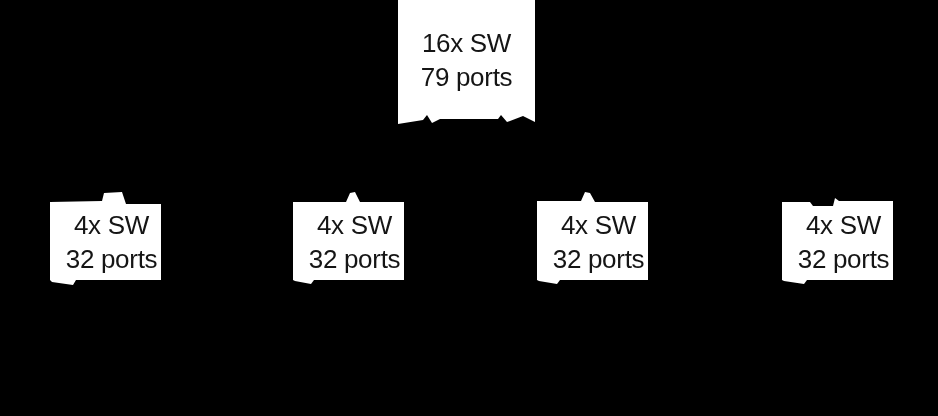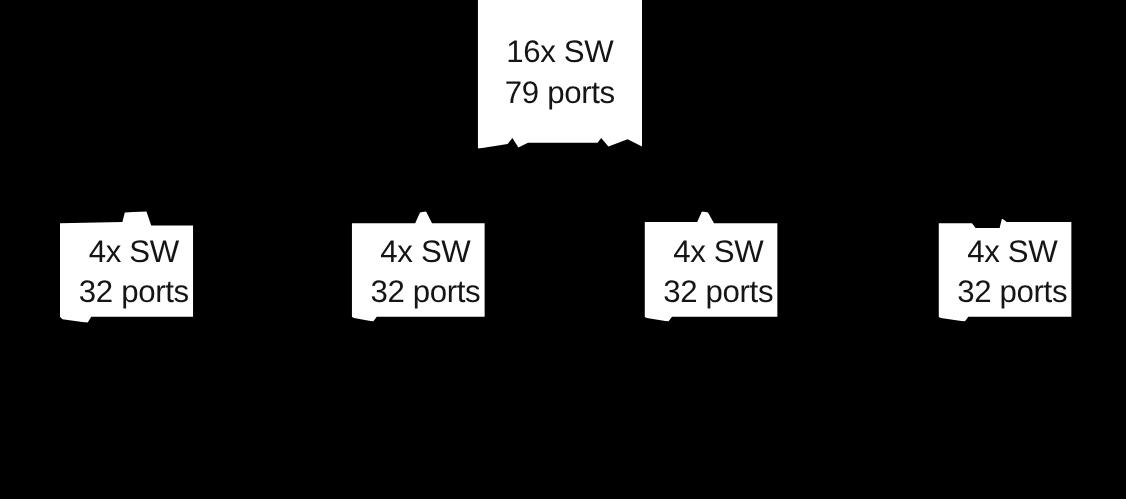--- a/index.html
+++ b/index.html
@@ -39,21 +39,21 @@
     top: 0px;
     width: 137px;
     height: 124px;
     clip-path: polygon(0px 0px, 137px 0px, 137px 122px, 125px 116px, 109px 122px,
                        103px 115px, 100px 119px, 42px 119px, 34px 123px,
                        29px 115px, 25px 120px, 0px 124px);
   }
   .spine-box .box-label { padding-bottom: 4px; }
   
   .leaf-box {
-    top: 176px;
+    top: 192px;
     width: 123px;
     height: 93px;
   }
   .leaf-box .box-label { padding-top: 7px; }
   .leaf-1 {
     left: 50px;
     clip-path: polygon(0px 10px, 52px 9px, 54px 1px, 72px 0px, 76px 12px,
                        111px 12px, 111px 88px, 26px 88px, 23px 93px,
                        2px 90px, 0px 88px);
   }

